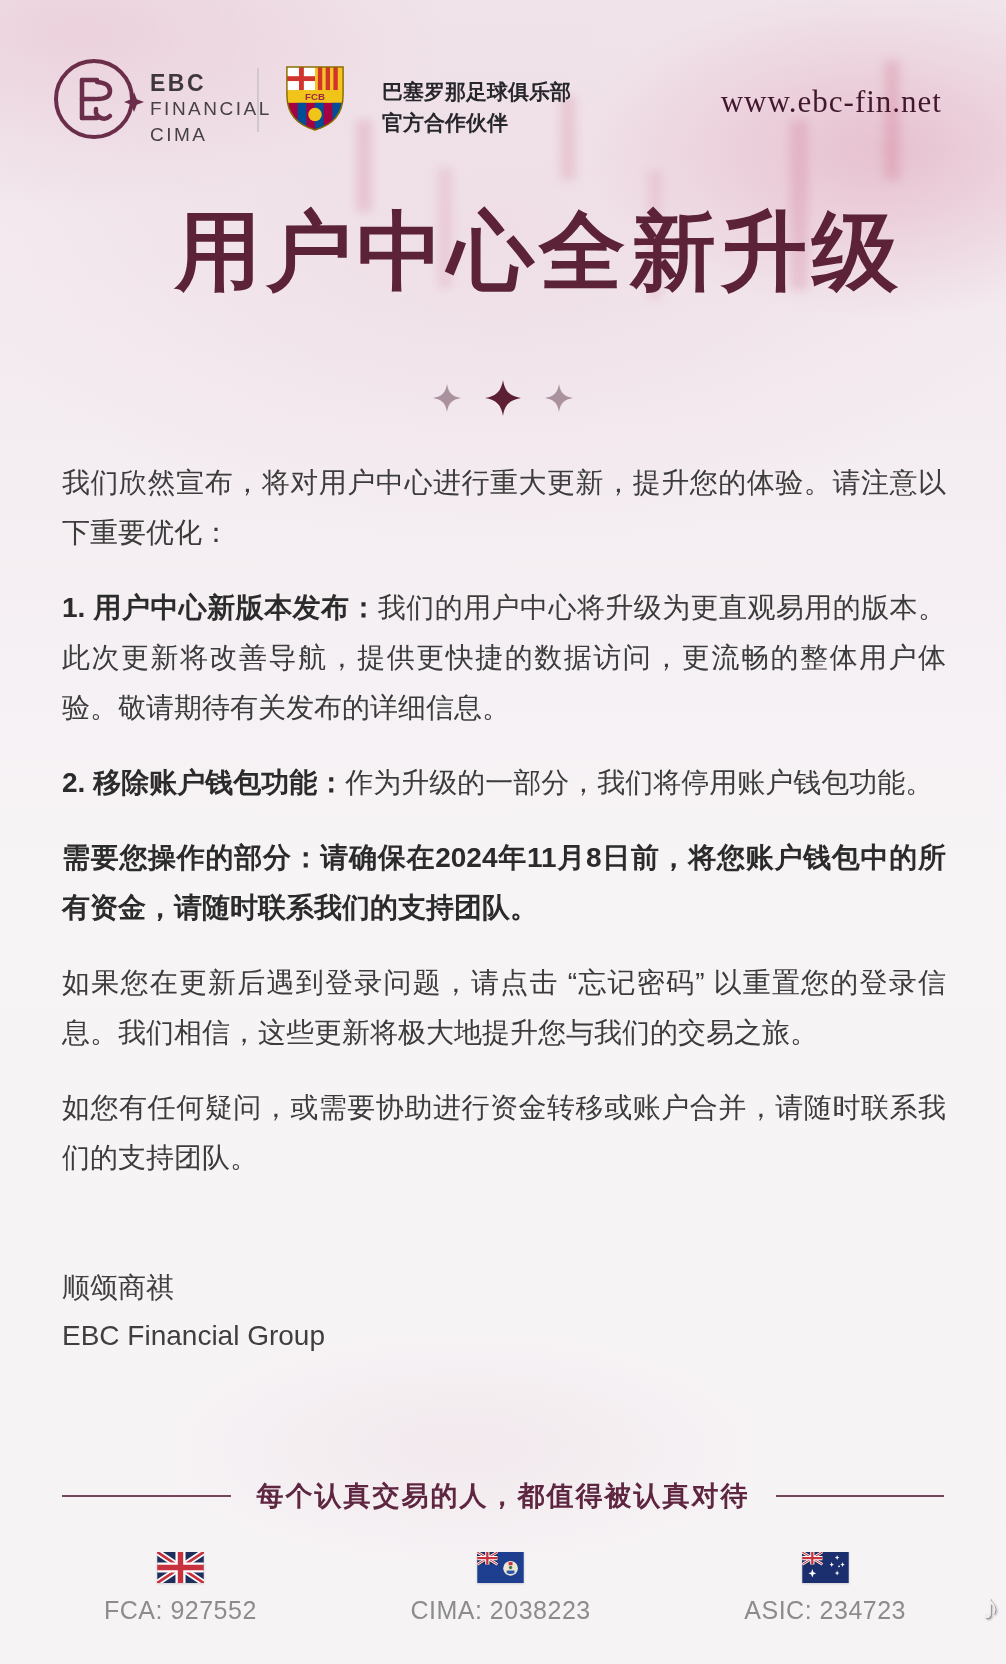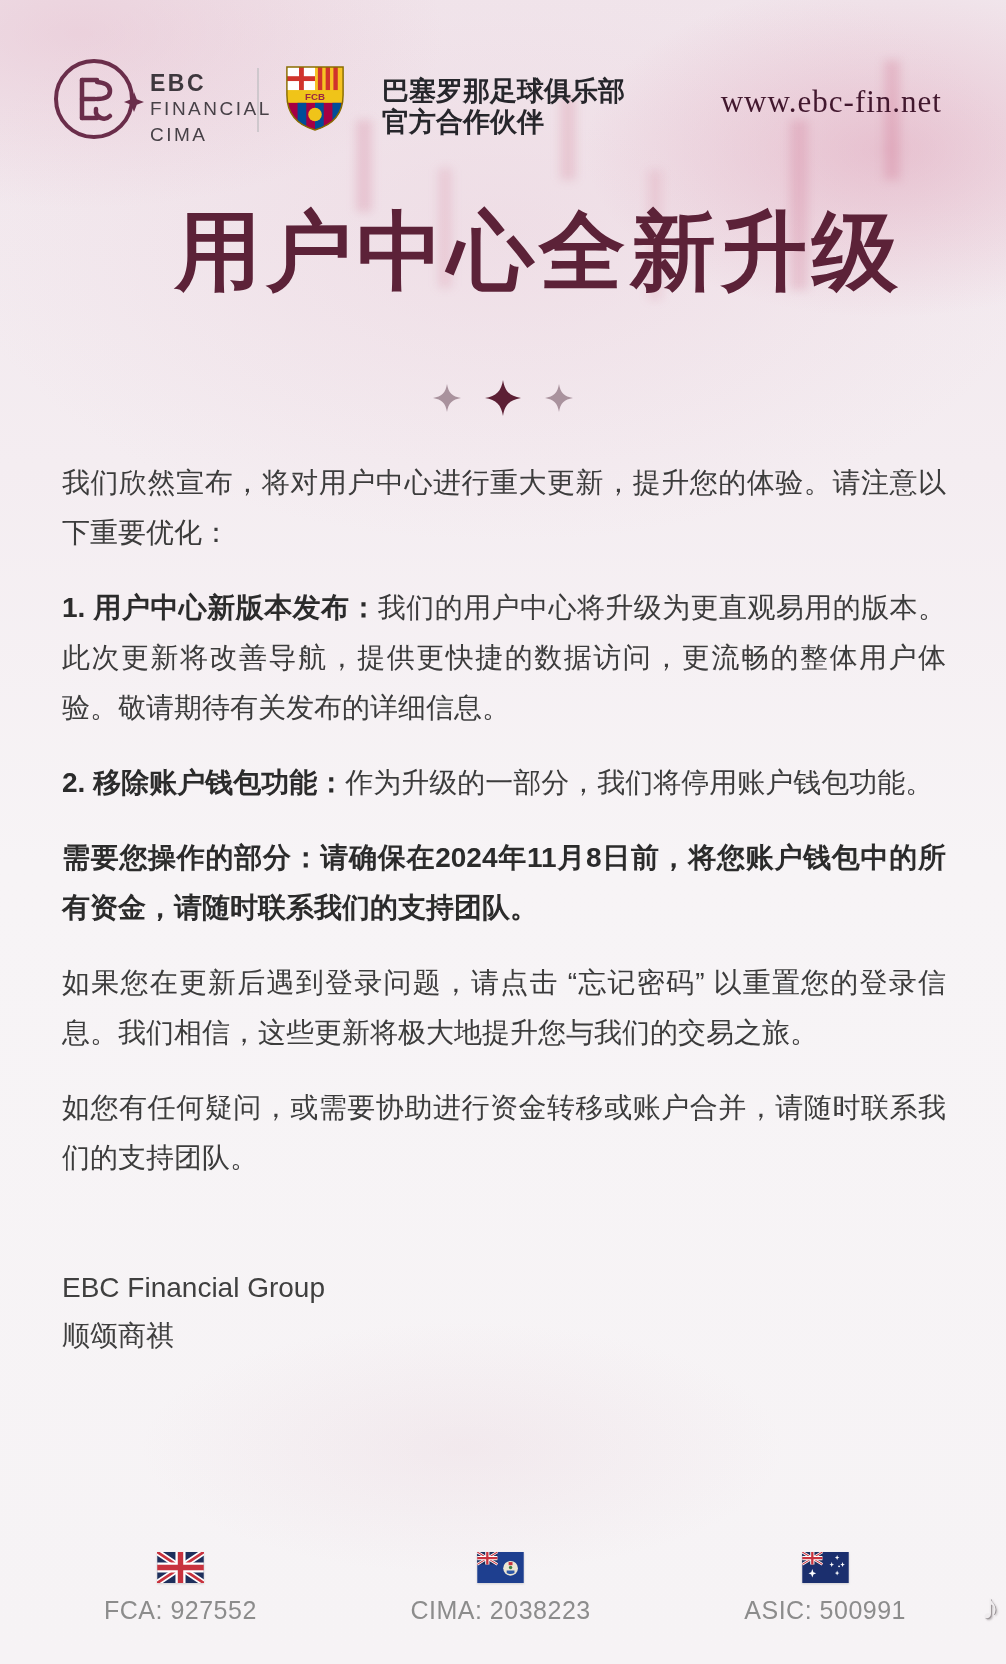--- a/index.html
+++ b/index.html
@@ -29,21 +29,21 @@
   .c6 { left:884px; top:60px;  width:16px; height:120px; background:rgba(201,92,124,.22); }
 
   
   .header { position:absolute; left:0; top:0; width:100%; height:170px; }
   .logo-svg { position:absolute; left:52px; top:54px; }
   .brand { position:absolute; left:150px; top:70px; color:#474147; letter-spacing:2.5px; }
   .brand .b1 { font-size:23px; font-weight:700; line-height:26px; color:#3e383e; }
   .brand .b2, .brand .b3 { font-size:19px; font-weight:400; line-height:26px; }
   .hdr-divider { position:absolute; left:257px; top:68px; width:2px; height:64px; background:#cfc8cd; }
   .crest { position:absolute; left:284px; top:64px; }
-  .partner { position:absolute; left:382px; top:76px; color:#26262b; font-weight:700; font-size:27px; line-height:31px; }
+  .partner { position:absolute; left:382px; top:76px; color:#26262b; font-weight:700; font-size:21px; line-height:31px; }
   .website {
     position:absolute; right:64px; top:84px;
     font-family:"Liberation Serif","DejaVu Serif",serif;
     font-size:31px; color:#42182e; letter-spacing:1px; text-decoration:none;
   }
 
   
   .title {
     position:absolute; left:0; top:194px; width:100%;
     text-align:center; font-family:"Liberation Serif","DejaVu Serif",serif;
@@ -160,24 +160,29 @@
   <div class="content">
     <p class="para"><b></b><span>我们欣然宣布，将对用户中心进行重大更新，提升您的体验。请注意以下重要优化：</span></p>
     <p class="para"><b>1. 用户中心新版本发布：</b><span>我们的用户中心将升级为更直观易用的版本。此次更新将改善导航，提供更快捷的数据访问，更流畅的整体用户体验。敬请期待有关发布的详细信息。</span></p>
     <p class="para"><b>2. 移除账户钱包功能：</b><span>作为升级的一部分，我们将停用账户钱包功能。</span></p>
     <p class="para"><b>需要您操作的部分：请确保在2024年11月8日前，将您账户钱包中的所有资金，请随时联系我们的支持团队。</b><span></span></p>
     <p class="para"><b></b><span>如果您在更新后遇到登录问题，请点击 “忘记密码” 以重置您的登录信息。我们相信，这些更新将极大地提升您与我们的交易之旅。</span></p>
     <p class="para"><b></b><span>如您有任何疑问，或需要协助进行资金转移或账户合并，请随时联系我们的支持团队。</span></p>
   </div>
 
   <div class="signature">
+    <div>顺颂商祺</div>
     <div>EBC Financial Group</div>
-    <div>顺颂商祺</div>
-  </div>
-
+  </div>
+
+  <div class="tagline">
+    <div class="line"></div>
+    <div class="txt">每个认真交易的人，都值得被认真对待</div>
+    <div class="line"></div>
+  </div>
 
   <div class="licenses">
     <div class="lic">
       <svg class="flag" viewBox="0 0 60 40">
         <rect width="60" height="40" fill="#1e2f5c"></rect>
         <path d="M0,0 L60,40 M60,0 L0,40" stroke="#ffffff" stroke-width="8"></path>
         <path d="M0,0 L60,40 M60,0 L0,40" stroke="#c8323e" stroke-width="3.5"></path>
         <path d="M30,0 V40 M0,20 H60" stroke="#ffffff" stroke-width="13"></path>
         <path d="M30,0 V40 M0,20 H60" stroke="#c8323e" stroke-width="7"></path>
       </svg>
@@ -212,20 +217,20 @@
         </g>
         <g fill="#ffffff">
           <polygon points="13,22 14.4,26 18,27.5 14.4,29 13,33 11.6,29 8,27.5 11.6,26"></polygon>
           <polygon points="45,4 45.9,6.4 48,7.2 45.9,8 45,10.4 44.1,8 42,7.2 44.1,6.4"></polygon>
           <polygon points="52,13 52.9,15.4 55,16.2 52.9,17 52,19.4 51.1,17 49,16.2 51.1,15.4"></polygon>
           <polygon points="45,24 45.9,26.4 48,27.2 45.9,28 45,30.4 44.1,28 42,27.2 44.1,26.4"></polygon>
           <polygon points="38,13 38.9,15.4 41,16.2 38.9,17 38,19.4 37.1,17 35,16.2 37.1,15.4"></polygon>
           <circle cx="47.5" cy="18.5" r="1.2"></circle>
         </g>
       </svg>
-      <span class="lbl">ASIC: 500991</span>
+      <span class="lbl">ASIC: 234723</span>
     </div>
   </div>
 
   <div class="watermark">
     <span>♪</span>
   </div>
 </div>
 
 </body></html>

